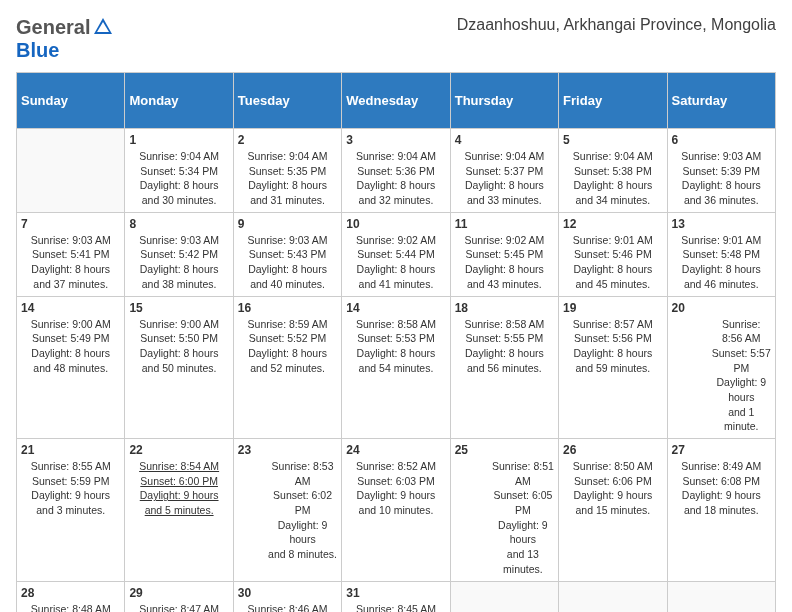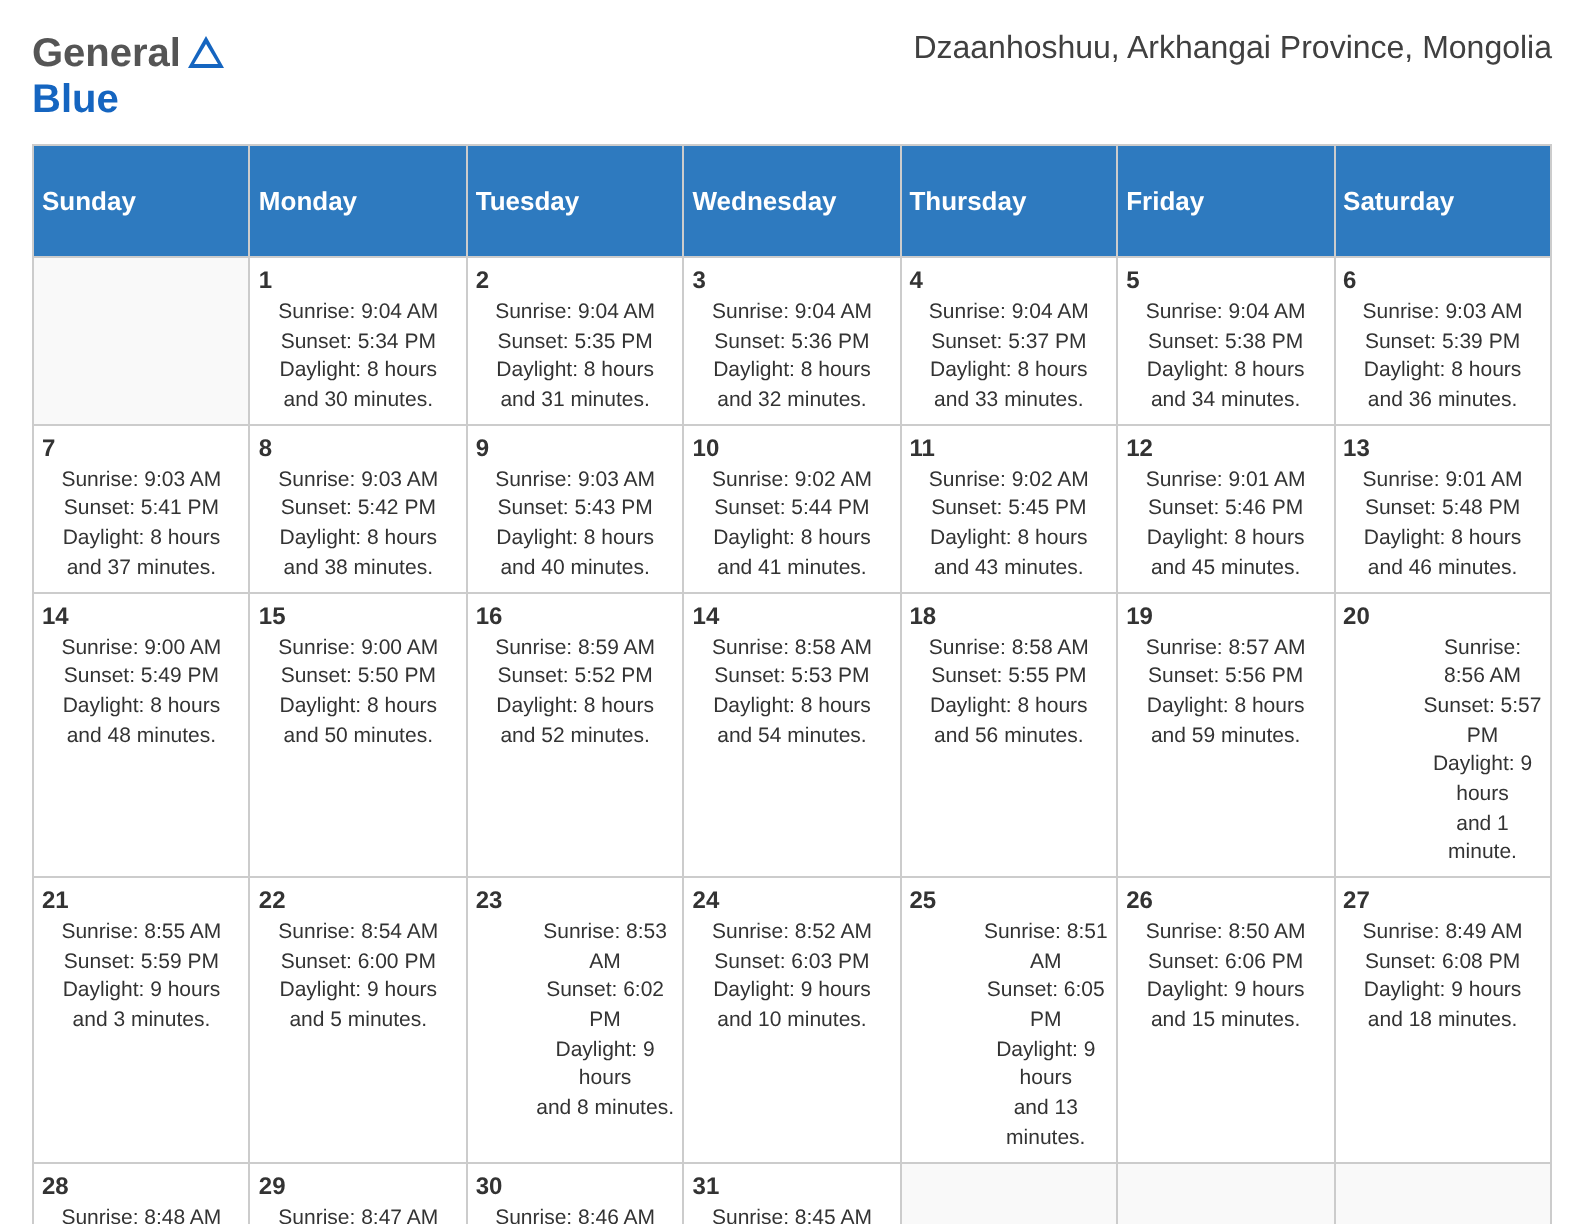--- a/index.html
+++ b/index.html
@@ -271,21 +271,21 @@
       <tr>
         <td>
           <span class="day-num">21</span>
           <div class="day-detail" style="white-space: pre-line;">Sunrise: 8:55 AM
 Sunset: 5:59 PM
 Daylight: 9 hours
 and 3 minutes.</div>
         </td>
         <td>
           <span class="day-num">22</span>
-          <div class="day-detail" style="white-space: pre-line;">Sunrise: 8:54 AM
+          <div class="day-detail" style="white-space: pre-line; text-decoration: underline;">Sunrise: 8:54 AM
 Sunset: 6:00 PM
 Daylight: 9 hours
 and 5 minutes.</div>
         </td>
         <td>
           <span class="day-num">23</span>
           <div class="day-detail" style="white-space: pre-line; margin-left: 30px;">Sunrise: 8:53 AM
 Sunset: 6:02 PM
 Daylight: 9 hours
 and 8 minutes.</div>

